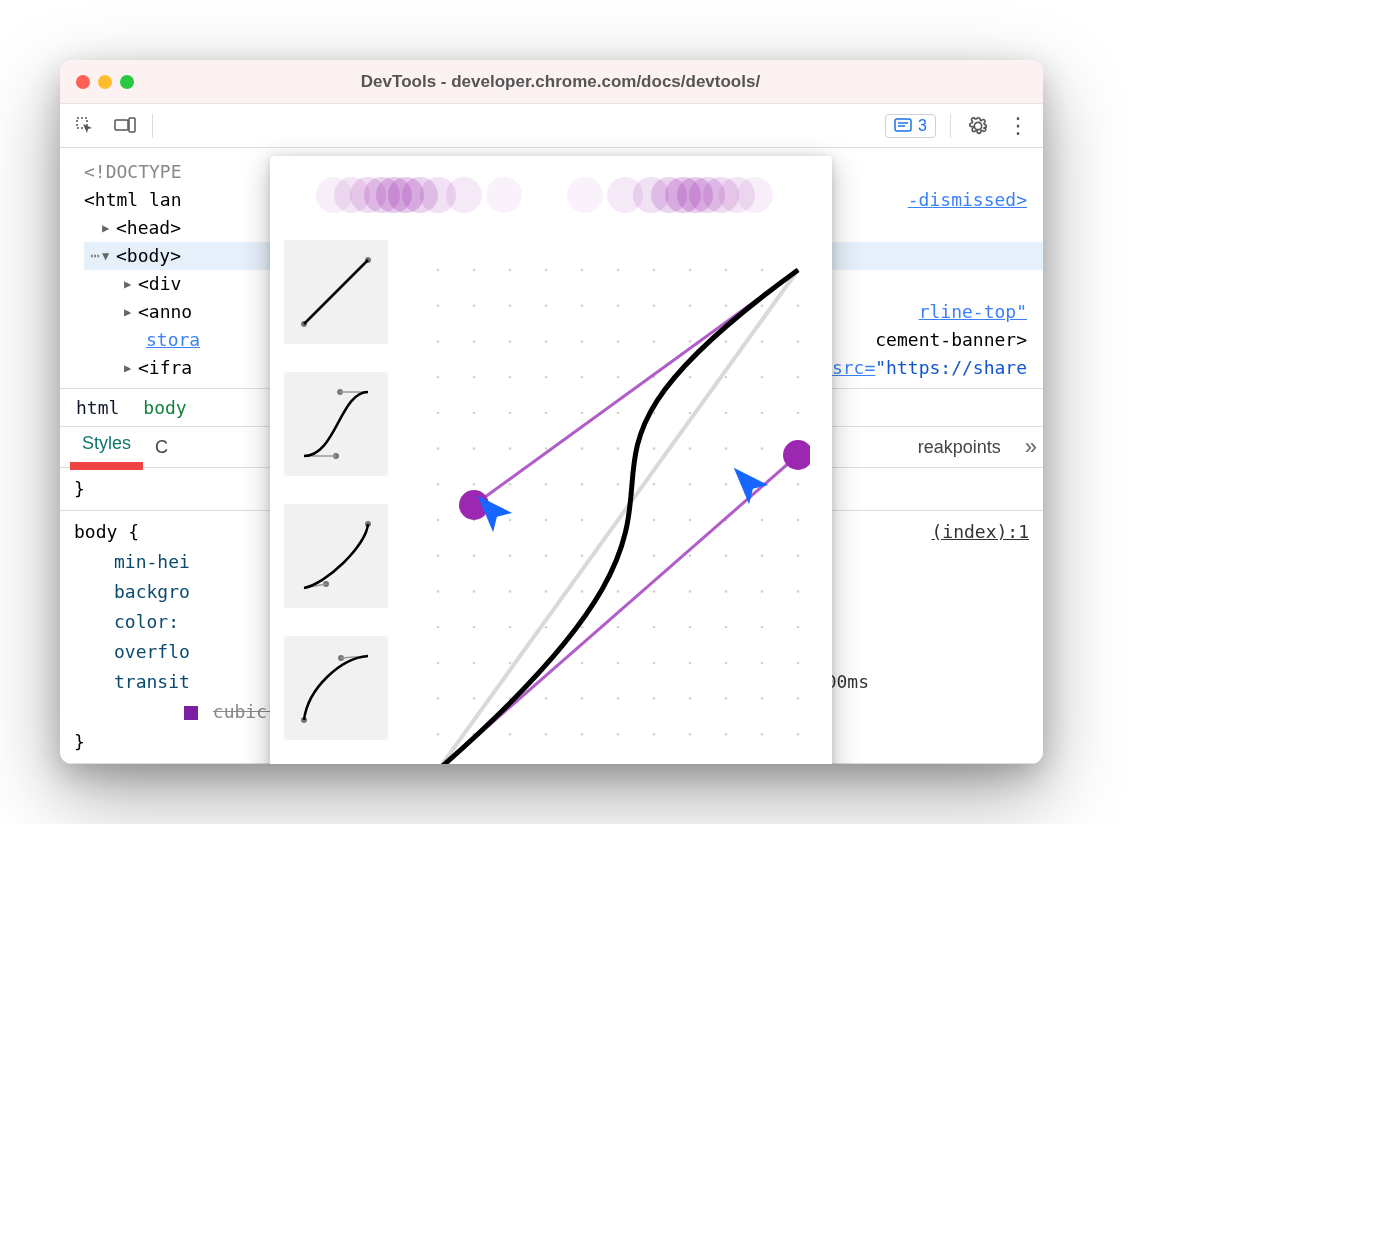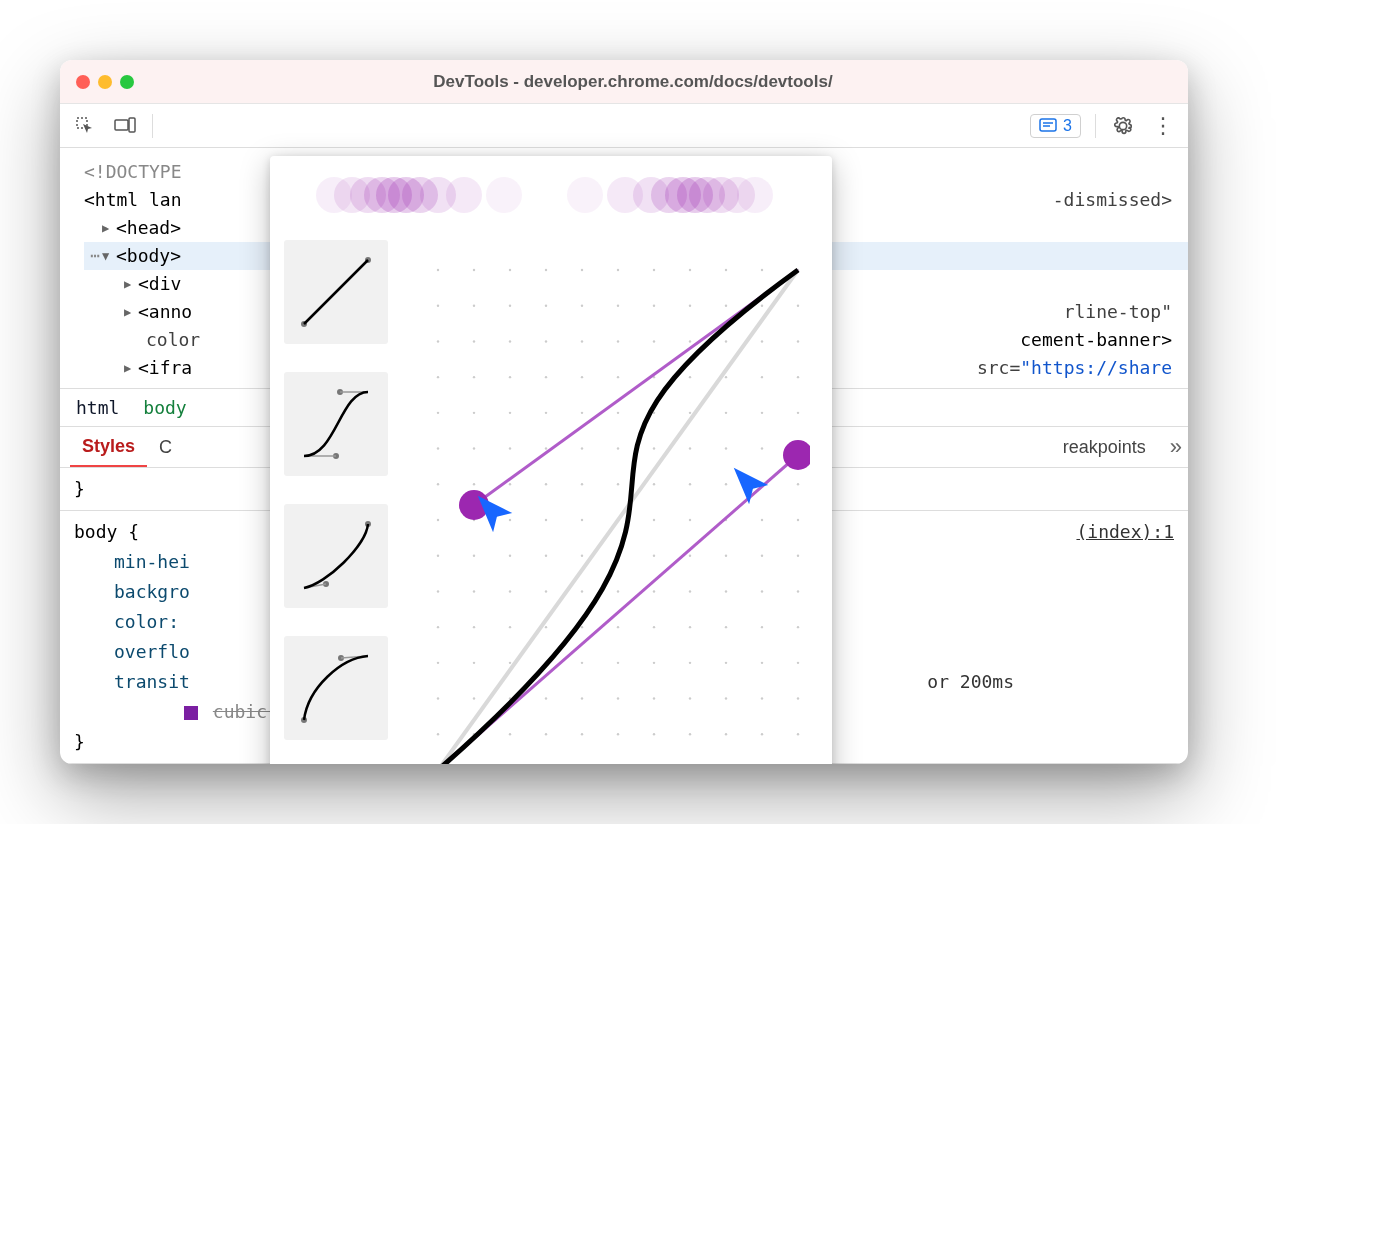--- a/index.html
+++ b/index.html
@@ -3,21 +3,21 @@
 <meta charset="utf-8">
 <style>
   * { box-sizing: border-box; }
   body {
     margin: 0;
     padding: 60px;
     font-family: "Helvetica Neue", Arial, sans-serif;
     background: #fff;
   }
   .window {
-    width: 1128px;
+    width: 983px;
     border-radius: 12px;
     box-shadow: 0 30px 80px rgba(0,0,0,0.35), 0 10px 30px rgba(0,0,0,0.2);
     overflow: hidden;
     background: #fff;
     position: relative;
   }
   
   .title-bar {
     height: 44px;
     background: #fdf2f2;
@@ -66,21 +66,21 @@
     line-height: 28px;
     padding: 10px 0 6px 24px;
     color: #333;
   }
   .dom-tree .row { white-space: nowrap; display: flex; align-items: center; }
   .dom-tree .indent1 { padding-left: 18px; }
   .dom-tree .indent2 { padding-left: 40px; }
   .dom-tree .indent3 { padding-left: 62px; }
   .caret { display: inline-block; width: 14px; color: #666; font-size: 12px; }
   .tag { color: #000000; }
-  .attr { color: #404040; }
+  .attr { color: #3b82f6; text-decoration: underline; }
   .gray { color: #888; }
   .highlighted { background: #e6f0fa; }
   .crumb-dots { position: absolute; left: 6px; color: #888; font-size: 16px; }
   .row.relpos { position: relative; }
   
   .crumbs {
     display: flex; gap: 24px;
     padding: 8px 16px;
     border-top: 1px solid #ddd;
     font-family: Menlo, Consolas, monospace;
@@ -92,21 +92,21 @@
   .panel-tabs {
     display: flex; align-items: center;
     padding: 0 10px;
     border-top: 1px solid #ddd;
     border-bottom: 1px solid #ddd;
     height: 42px;
     font-size: 18px;
     color: #444;
   }
   .panel-tabs .tab { padding: 8px 12px; cursor: pointer; }
-  .panel-tabs .tab.active { color: #b91c1c; border-bottom: 2px solid #ef4444; font-weight: 700; }
+  .panel-tabs .tab.active { color: #0f766e; border-bottom: 8px solid #ef4444; font-weight: 400; }
   .panel-tabs .more { margin-left: 12px; color: #666; font-size: 22px; letter-spacing: -4px; }
   
   .filter-bar {
     display: flex; align-items: center; gap: 12px;
     padding: 6px 10px;
     border-bottom: 1px solid #ddd;
   }
   .filter-input {
     border: 1px solid #ccc;
     font-size: 16px;
@@ -242,21 +242,21 @@
         <span class="caret">▶</span>
         <span class="tag">&lt;div</span>
       </div>
     <div class="row indent2">
       <span class="caret">▶</span>
       <span class="tag">&lt;anno</span>
       <span style="flex:1"></span>
       <span class="attr" style="padding-right:16px;">rline-top"</span>
     </div>
     <div class="row indent3">
-      <span class="attr">color</span>
+      <span class="attr">stora</span>
       <span style="flex:1"></span>
       <span class="tag" style="padding-right:16px;">cement-banner&gt;</span>
     </div>
     <div class="row indent2">
       <span class="caret">▶</span>
       <span class="tag">&lt;ifra</span>
       <span style="flex:1"></span>
       <span style="padding-right:16px;"><span class="attr">src=</span><span style="color:#1155cc;">"https://share</span></span>
     </div>
   </div>

